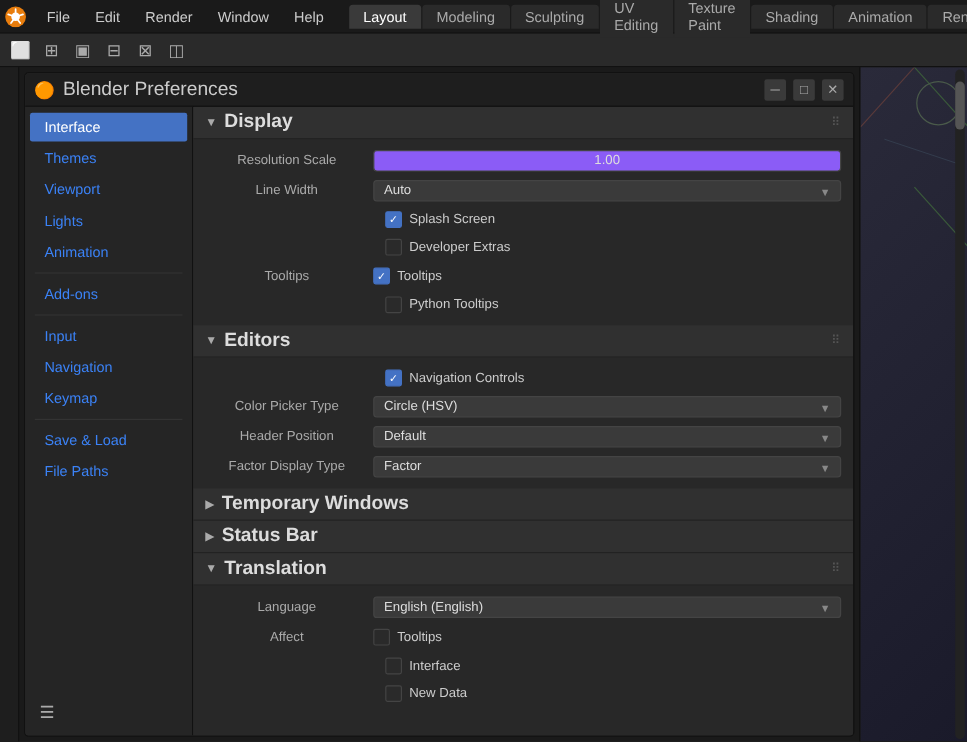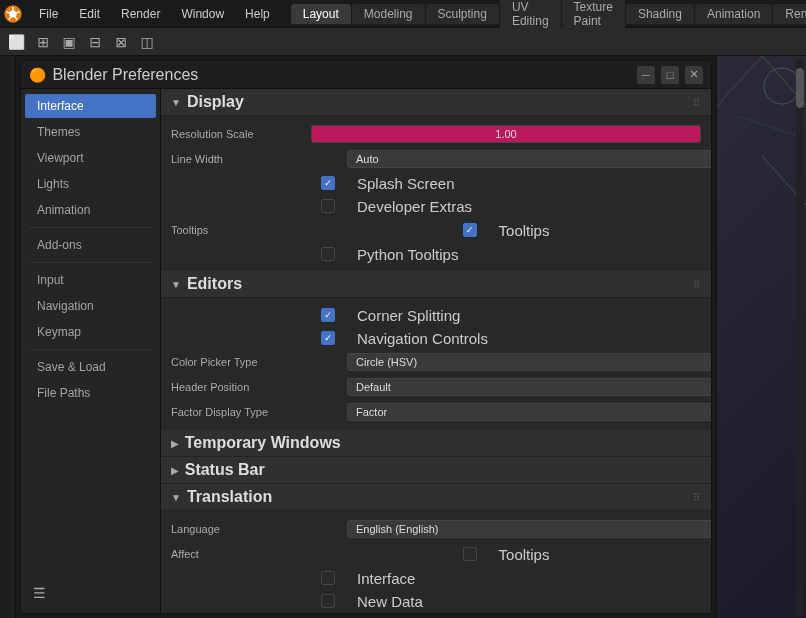--- a/index.html
+++ b/index.html
@@ -150,21 +150,21 @@
       width: 140px;
       background: #252525;
       display: flex;
       flex-direction: column;
       padding: 4px 0;
       border-right: 1px solid #111;
       overflow-y: auto;
     }
     .pref-nav-item {
       padding: 5px 12px;
-      color: #a3a3a3;
+      color: #3b82f6;
       cursor: pointer;
       font-size: 12px;
       border-radius: 2px;
       margin: 1px 4px;
     }
     .pref-nav-item.active {
       background: #4472c4;
       color: #fff;
     }
     .pref-nav-separator {
@@ -224,78 +224,76 @@
       padding: 4px 10px;
     }
 
     .form-row {
       display: flex;
       align-items: center;
       margin: 3px 0;
       min-height: 22px;
     }
     .form-label {
-      text-align: left;
+      text-align: center;
       color: #aaa;
       font-size: 11px;
       width: 140px;
       padding-right: 4px;
       flex-shrink: 0;
     }
     .form-control {
       flex: 1;
     }
 
     
     .input-field {
-      background: #be185d;
+      background: #8b5cf6;
       border: 1px solid #444;
       border-radius: 3px;
       padding: 2px 8px;
       color: #ddd;
       font-size: 11px;
       width: 100%;
       text-align: center;
     }
 
     
     .dropdown {
       background: #3a3a3a;
       border: 1px solid #444;
       border-radius: 3px;
       padding: 2px 8px;
       color: #ddd;
       font-size: 11px;
       width: 100%;
       display: flex;
-      align-items: flex-start;
+      align-items: flex-end;
       justify-content: space-between;
       cursor: pointer;
-      margin-left: 36px;
     }
     .dropdown .arrow {
       color: #888;
       font-size: 9px;
     }
 
     
     .checkbox-row {
       display: flex;
       align-items: center;
       margin: 3px 0;
       padding-left: 150px;
       min-height: 20px;
     }
     .checkbox-item {
       display: flex;
       align-items: center;
-      gap: 22px;
+      gap: 6px;
       color: #ccc;
-      font-size: 15px;
-      justify-content: center;
+      font-size: 11px;
     }
     .checkbox-box {
       width: 14px;
       height: 14px;
       border: 1px solid #555;
       border-radius: 2px;
       display: flex;
       align-items: center;
       justify-content: center;
       background: #3a3a3a;
@@ -493,26 +491,20 @@
         </div>
 
         <div class="section-header">
           <span class="section-arrow">▼</span>
           <span class="section-title">Editors</span>
           <span class="dots">⠿</span>
         </div>
         <div class="content-body">
 
 
-          <div class="checkbox-row">
-            <div class="checkbox-item">
-              <div class="checkbox-box checked"></div>
-              <span>Corner Splitting</span>
-            </div>
-          </div>
 
           <div class="checkbox-row">
             <div class="checkbox-item">
               <div class="checkbox-box checked"></div>
               <span>Navigation Controls</span>
             </div>
           </div>
 
           <div class="form-row">
             <div class="form-label">Color Picker Type</div>

